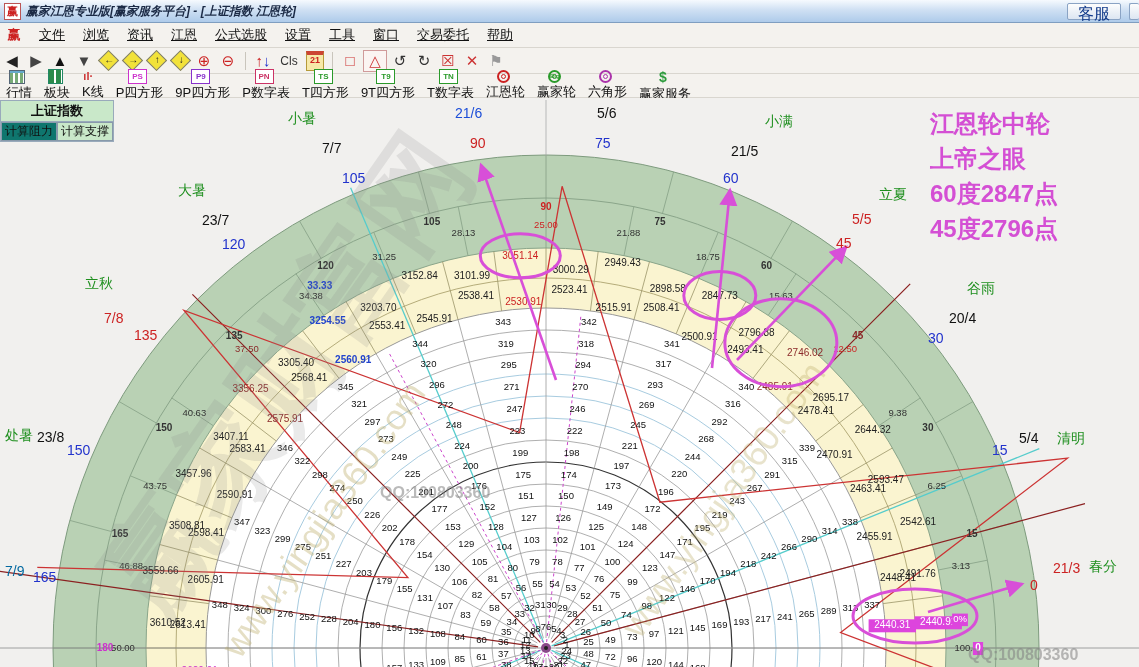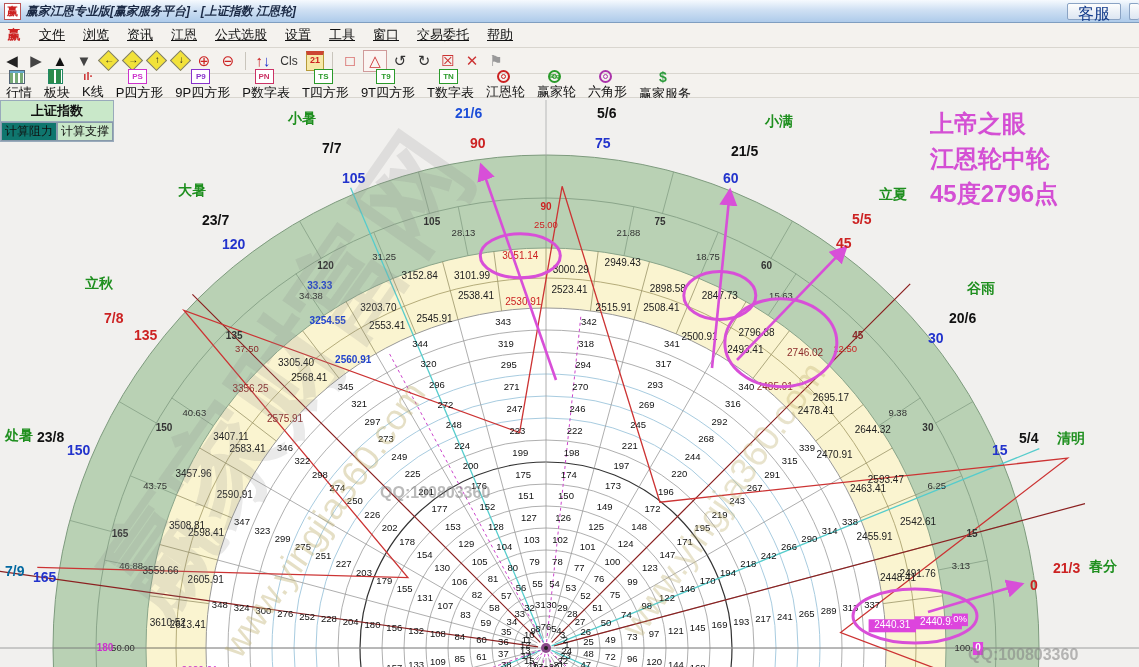--- a/index.html
+++ b/index.html
@@ -53,21 +53,21 @@
   #chart{position:absolute;top:98px;left:0;width:1139px;height:569px;overflow:hidden;background:#f1f0ee;}
   #wheelsvg{position:absolute;top:-98px;left:0;}
   
   .info{position:absolute;top:2px;left:0;width:112px;z-index:5;font-size:13px;border:1px solid #9ab;}
   .info .hd{background:#c9e8c9;color:#111;text-align:center;font-weight:bold;height:20px;line-height:20px;border-bottom:1px solid #9ab;}
   .info .row{background:#a9d1f1;color:#c22;height:20px;line-height:20px;padding-left:2px;border-bottom:1px solid #cdd;white-space:nowrap;overflow:hidden;}
   .info .btns{display:flex;}
   .info button{flex:1;height:19px;font-size:12px;color:#111;border:1px solid #89a;padding:0;}
   .info button.b1{background:#0f766e;} .info button.b2{background:#c9e8c9;}
   
-  .olabel{position:absolute;z-index:3;font-weight:bold;font-size:14px;white-space:nowrap;}
+  .olabel{position:absolute;z-index:3;font-weight:normal;font-size:14px;white-space:nowrap;}
   
   .anno{position:absolute;z-index:6;left:930px;top:8px;color:#d44fd4;font-size:24px;font-weight:bold;line-height:35px;white-space:nowrap;}
 </style>
 </head>
 <body>
 
 <div id="app">
 
   <div class="titlebar">
     <span class="app-ico">赢</span>
@@ -733,21 +733,21 @@
         <div class="olabel" style="left: 470px; top: 37px; color: rgb(204, 34, 34);">90</div>
         <div class="olabel" style="left: 597px; top: 7px; color: rgb(17, 17, 17);">5/6</div>
         <div class="olabel" style="left: 595px; top: 37px; color: rgb(34, 51, 204);">75</div>
         <div class="olabel" style="left: 765px; top: 15px; color: rgb(31, 143, 31);">小满</div>
         <div class="olabel" style="left: 731px; top: 45px; color: rgb(17, 17, 17);">21/5</div>
         <div class="olabel" style="left: 723px; top: 72px; color: rgb(34, 51, 204);">60</div>
         <div class="olabel" style="left: 879px; top: 88px; color: rgb(31, 143, 31);">立夏</div>
         <div class="olabel" style="left: 852px; top: 113px; color: rgb(204, 34, 34);">5/5</div>
         <div class="olabel" style="left: 836px; top: 137px; color: rgb(204, 34, 34);">45</div>
         <div class="olabel" style="left: 967px; top: 182px; color: rgb(31, 143, 31);">谷雨</div>
-        <div class="olabel" style="left: 949px; top: 212px; color: rgb(17, 17, 17);">20/6</div>
+        <div class="olabel" style="left: 949px; top: 212px; color: rgb(17, 17, 17);">20/4</div>
         <div class="olabel" style="left: 928px; top: 232px; color: rgb(34, 51, 204);">30</div>
         <div class="olabel" style="left: 1019px; top: 332px; color: rgb(17, 17, 17);">5/4</div>
         <div class="olabel" style="left: 1057px; top: 332px; color: rgb(31, 143, 31);">清明</div>
         <div class="olabel" style="left: 992px; top: 344px; color: rgb(34, 51, 204);">15</div>
         <div class="olabel" style="left: 1053px; top: 462px; color: rgb(204, 34, 34);">21/3</div>
         <div class="olabel" style="left: 1089px; top: 460px; color: rgb(31, 143, 31);">春分</div>
         <div class="olabel" style="left: 1030px; top: 479px; color: rgb(204, 34, 34);">0</div>
         <div class="olabel" style="left: 178px; top: 84px; color: rgb(31, 143, 31);">大暑</div>
         <div class="olabel" style="left: 202px; top: 114px; color: rgb(17, 17, 17);">23/7</div>
         <div class="olabel" style="left: 222px; top: 138px; color: rgb(34, 51, 204);">120</div>
@@ -755,18 +755,19 @@
         <div class="olabel" style="left: 104px; top: 212px; color: rgb(204, 34, 34);">7/8</div>
         <div class="olabel" style="left: 134px; top: 229px; color: rgb(204, 34, 34);">135</div>
         <div class="olabel" style="left: 5px; top: 329px; color: rgb(31, 143, 31);">处暑</div>
         <div class="olabel" style="left: 37px; top: 331px; color: rgb(17, 17, 17);">23/8</div>
         <div class="olabel" style="left: 67px; top: 344px; color: rgb(34, 51, 204);">150</div>
         <div class="olabel" style="left: 5px; top: 465px; color: #0369a1;">7/9</div>
         <div class="olabel" style="left: 33px; top: 471px; color: rgb(34, 51, 204);">165</div>
       </div>
 
     <div class="anno" id="anno-text" style="color: rgb(212, 79, 212);">
+        <div>江恩轮中轮</div>
         <div>上帝之眼</div>
-        <div>江恩轮中轮</div>
+        <div>60度2847点</div>
         <div>45度2796点</div>
       </div>
   </div>
 </div>
 
 </body></html>

